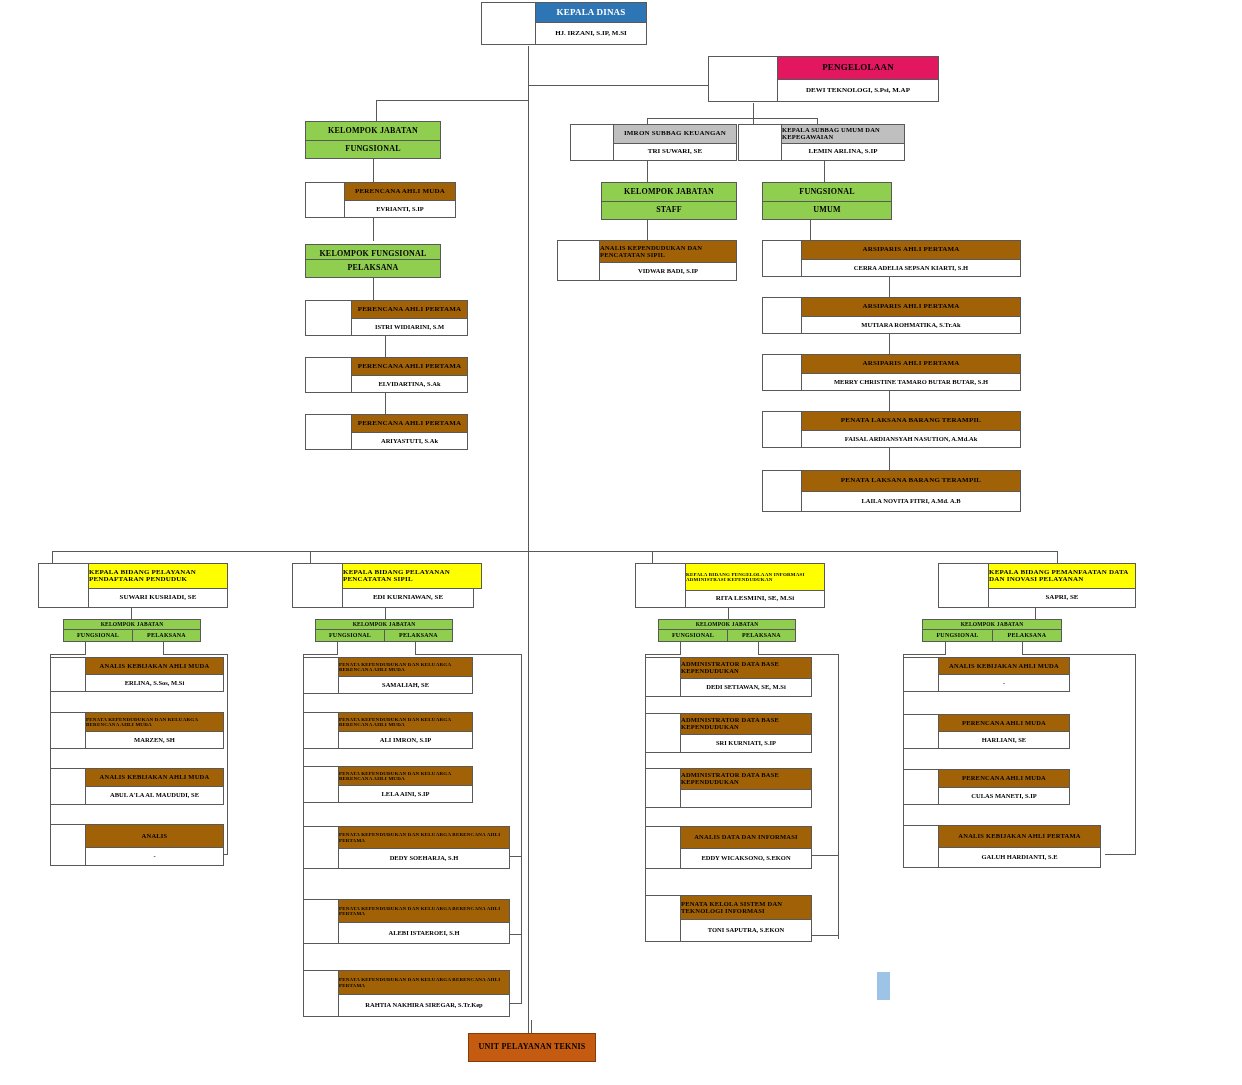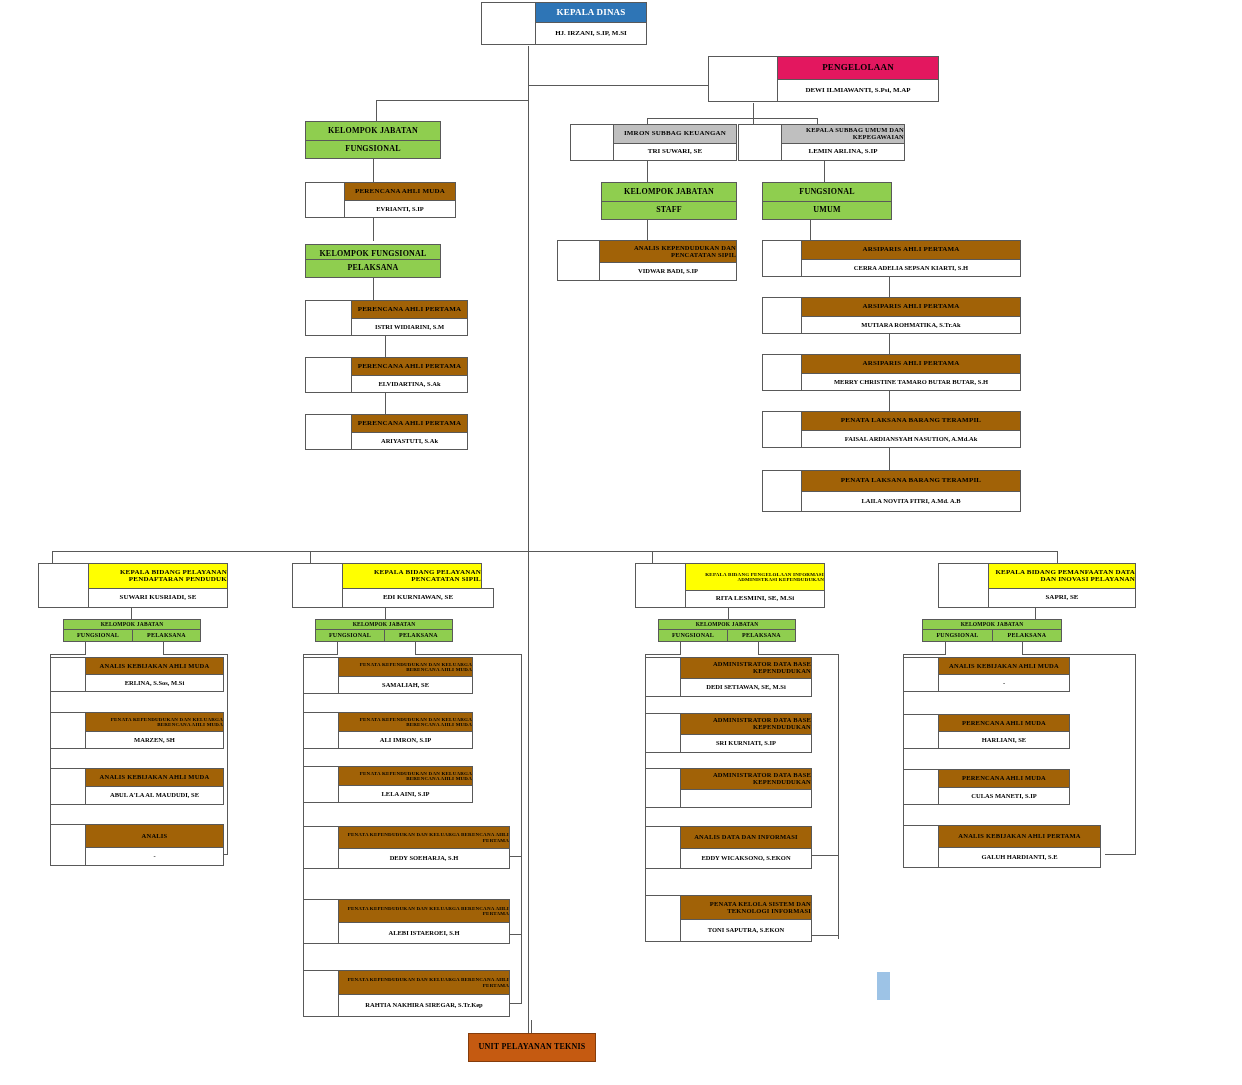--- a/index.html
+++ b/index.html
@@ -6,21 +6,21 @@
   body{font-family:"Liberation Serif", serif;}
   #canvas{position:relative;width:1242px;height:1085px;background:#fff;overflow:hidden;}
 
   
   .node{position:absolute;box-sizing:border-box;}
 
   
   .stub{position:absolute;box-sizing:border-box;border:1.3px solid #595959;background:#ffffff;}
 
   .title{box-sizing:border-box;border:1.3px solid #595959;
-         display:flex;align-items:center;justify-content:center;text-align:right;
+         display:flex;align-items:center;justify-content:center;text-align:left;
          font-weight:bold;line-height:1.05;letter-spacing:.2px;}
   .name{box-sizing:border-box;border:1.3px solid #595959;background:#ffffff;
         display:flex;align-items:center;justify-content:center;text-align:center;
         font-weight:bold;line-height:1.05;color:#000;}
 
   .c-blue{background:#2e75b6;color:#ffffff;}
   .c-pink{background:#e3175f;color:#000000;}
   .c-green{background:#8fce4f;color:#000000;}
   .c-grey{background:#bfbfbf;color:#000000;}
   .c-lblue{background:#a16207;color:#000000;}
@@ -68,21 +68,21 @@
 
   <div class="node" style="left:481px;top:2px;">
     <div class="stub" style="left:0;top:0;width:55px;height:43px;"></div>
     <div class="title c-blue f9" style="position:absolute;left:54px;top:0;width:112px;height:21px;">KEPALA DINAS</div>
     <div class="name f7" style="position:absolute;left:54px;top:20px;width:112px;height:23px;">HJ. IRZANI, S.IP, M.SI</div>
   </div>
 
   <div class="node" style="left:708px;top:56px;">
     <div class="stub" style="left:0;top:0;width:70px;height:46px;"></div>
     <div class="title c-pink f9" style="position:absolute;left:69px;top:0;width:162px;height:24px;">PENGELOLAAN</div>
-    <div class="name f7" style="position:absolute;left:69px;top:23px;width:162px;height:23px;">DEWI ILMIAWANTI, S.Psi, M.AP</div>
+    <div class="name f7" style="position:absolute;left:69px;top:23px;width:162px;height:23px;">DEWI TEKNOLOGI, S.Psi, M.AP</div>
   </div>
 
   <div class="node" style="left:305px;top:121px;">
     <div class="title c-green f8" style="position:absolute;left:0;top:0;width:136px;height:20px;">KELOMPOK JABATAN</div>
     <div class="title c-green f8" style="position:absolute;left:0;top:19px;width:136px;height:19px;">FUNGSIONAL</div>
   </div>
   <div class="ln vl" style="left:373px;top:158px;height:25px;"></div>
 
   <div class="node" style="left:305px;top:182px;">
     <div class="stub" style="left:0;top:0;width:40px;height:36px;"></div>
@@ -223,21 +223,21 @@
   </div>
   <div class="node" style="left:50px;top:824px;">
     <div class="stub" style="left:0;top:0;width:36px;height:42px;"></div>
     <div class="title c-lblue f65" style="position:absolute;left:35px;top:0;width:139px;height:24px;">ANALIS</div>
     <div class="name f65" style="position:absolute;left:35px;top:23px;width:139px;height:19px;">-</div>
   </div>
 
   <div class="node" style="left:292px;top:563px;">
     <div class="stub" style="left:0;top:0;width:51px;height:45px;"></div>
     <div class="title c-yellow f7" style="position:absolute;left:50px;top:0;width:140px;height:26px;">KEPALA BIDANG PELAYANAN PENCATATAN SIPIL</div>
-    <div class="name f7" style="position:absolute;left:50px;top:25px;width:152px;height:20px;">EDI KURNIAWAN, SE</div>
+    <div class="name f7" style="position:absolute;left:50px;top:25px;width:132px;height:20px;">EDI KURNIAWAN, SE</div>
   </div>
   <div class="ln vl" style="left:385px;top:608px;height:12px;"></div>
   <div class="node" style="left:315px;top:619px;">
     <div class="title c-green f55" style="position:absolute;left:0;top:0;width:138px;height:11px;">KELOMPOK JABATAN</div>
     <div class="title c-green f6" style="position:absolute;left:0;top:10px;width:70px;height:13px;">FUNGSIONAL</div>
     <div class="title c-green f6" style="position:absolute;left:69px;top:10px;width:69px;height:13px;">PELAKSANA</div>
   </div>
   <div class="ln vl" style="left:337px;top:642px;height:12px;"></div>
   <div class="ln vl" style="left:415px;top:642px;height:12px;"></div>
   <div class="ln vl" style="left:303px;top:654px;height:350px;"></div>

